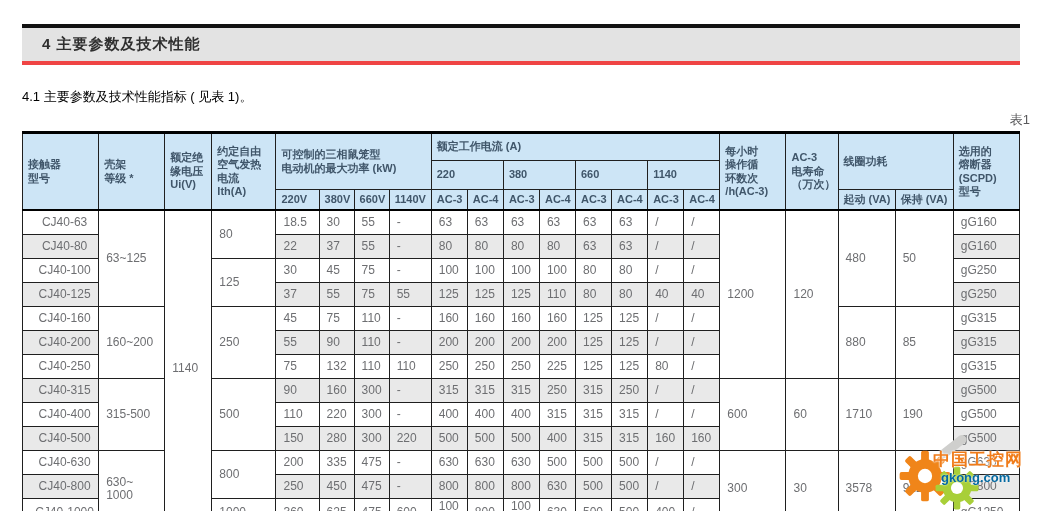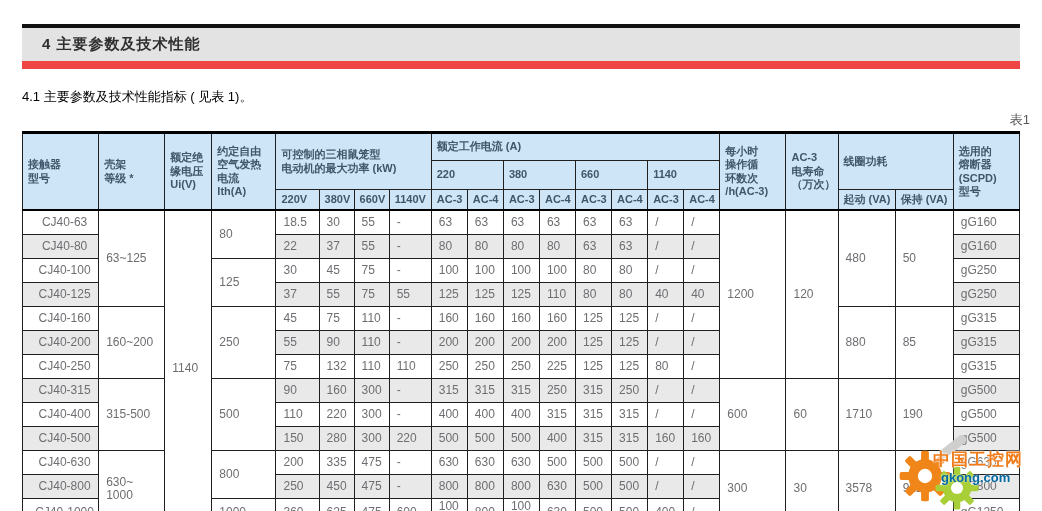--- a/index.html
+++ b/index.html
@@ -1,20 +1,20 @@
 <!DOCTYPE html>
 <html><head>
 <meta charset="utf-8">
 <style>
   html,body{margin:0;padding:0;background:#fff;}
   body{font-family:"Liberation Sans","DejaVu Sans",sans-serif;}
   .page{position:relative;width:1042px;height:511px;background:#fff;overflow:hidden;}
 
   .section-bar{position:absolute;left:22px;right:22px;top:24px;background:#e3e3e3;
-    border-top:4px solid #111;border-bottom:8px solid #ef4444;
+    border-top:4px solid #111;border-bottom:4px solid #ef4444;
     padding:7px 0 7px 20px;font-size:15px;font-weight:bold;color:#2f2f2f;letter-spacing:1px;}
   .subtitle{position:absolute;left:22px;top:88px;font-size:13px;color:#000000;}
   .table-label{position:absolute;right:12px;top:111px;font-size:13px;color:#5a5a5c;}
 
   table.spec{position:absolute;left:22px;top:131px;width:998px;border-collapse:collapse;
     table-layout:fixed;border-top:3px solid #000;border-bottom:3px solid #000;}
   .spec th,.spec td{border:1px solid #1f1f1f;text-align:left;vertical-align:middle;
     white-space:pre-line;overflow:hidden;word-break:break-all;}
   .spec th{background:#cde5f6;color:#40566a;font-size:11px;font-weight:bold;
     line-height:1.22;padding:2px 2px 2px 5px;}

